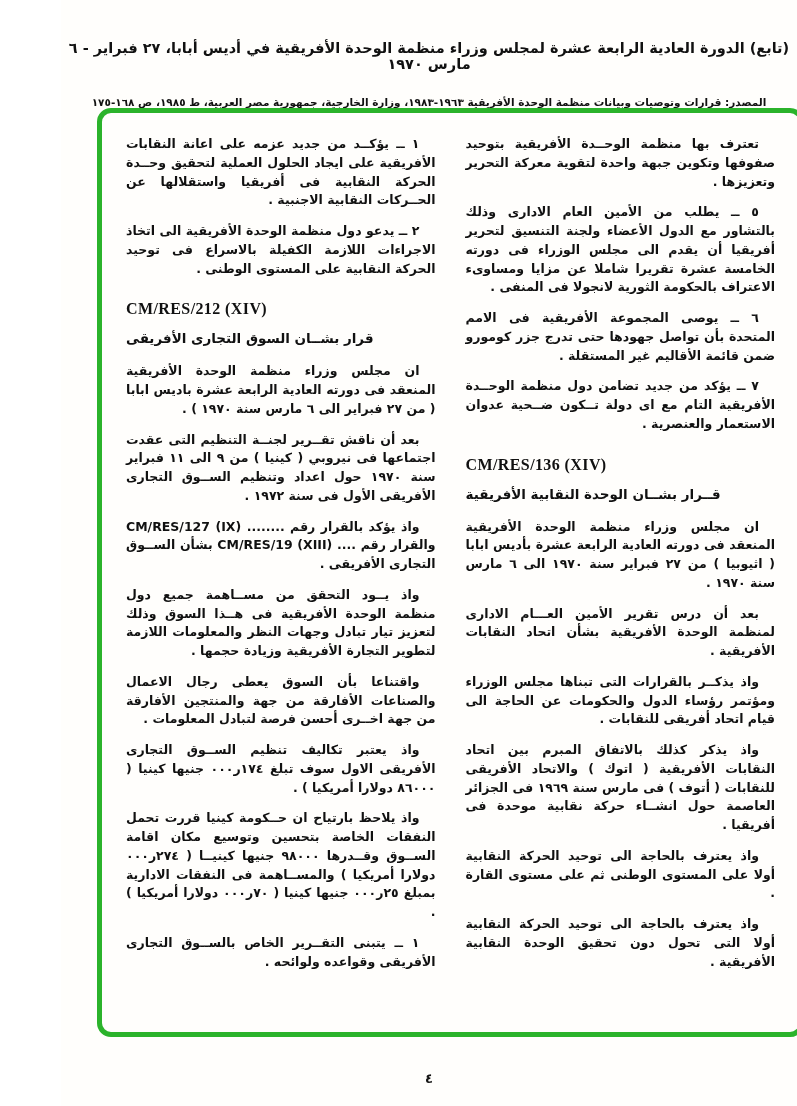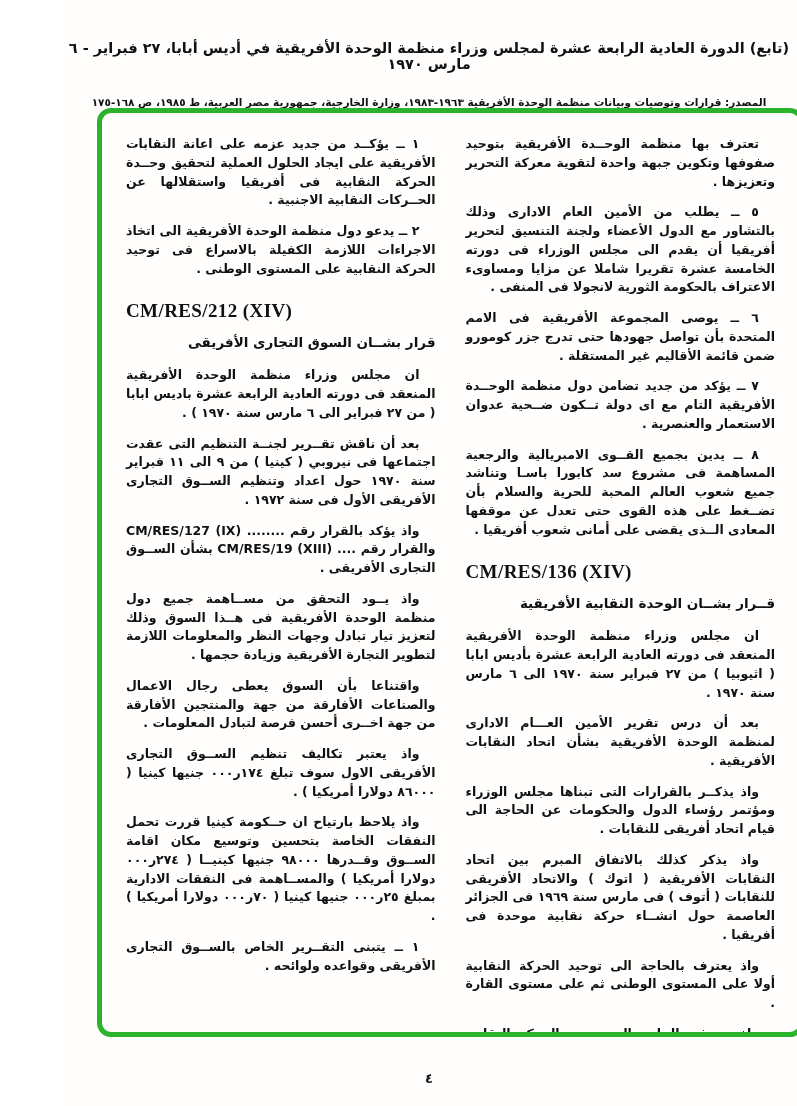--- a/index.html
+++ b/index.html
@@ -28,25 +28,25 @@
   .col { flex:1; min-width:0; }
 
   .block-body {
     font-size:12.5px; font-weight:bold; line-height:1.5;
     text-align:justify; text-indent:16px;
     margin:0 0 12px 0;
   }
   .block-label {
     direction:ltr; text-align:left;
     font-family:"Liberation Serif", serif;
-    font-size:19px; font-weight:bold; letter-spacing:0.4px;
+    font-size:16px; font-weight:bold; letter-spacing:0.4px;
     margin:22px 0 12px 0;
   }
   .block-heading {
-    text-align:right; text-indent:0;
+    text-align:left; text-indent:0;
     font-size:13.5px; font-weight:bold;
     margin:4px 0 16px 0;
   }
 
   .pagenum {
     position:absolute; bottom:20px; left:0; right:0;
     text-align:center; font-size:13px; font-weight:bold;
   }
 </style>
 </head>
@@ -59,21 +59,20 @@
     <div class="h-source">المصدر: قرارات وتوصيات وبيانات منظمة الوحدة الأفريقية ١٩٦٣-١٩٨٣، وزارة الخارجية، جمهورية مصر العربية، ط ١٩٨٥، ص ١٦٨-١٧٥</div>
   </div>
 
   <div class="green-box" style="border-color: rgb(43, 179, 43);">
     <div class="cols">
       <div class="col">
           <div class="block-body">تعترف بها منظمة الوحــدة الأفريقية بتوحيد صفوفها وتكوين جبهة واحدة لتقوية معركة التحرير وتعزيزها .</div>
           <div class="block-body">٥ ــ يطلب من الأمين العام الادارى وذلك بالتشاور مع الدول الأعضاء ولجنة التنسيق لتحرير أفريقيا أن يقدم الى مجلس الوزراء فى دورته الخامسة عشرة تقريرا شاملا عن مزايا ومساوىء الاعتراف بالحكومة الثورية لانجولا فى المنفى .</div>
           <div class="block-body">٦ ــ يوصى المجموعة الأفريقية فى الامم المتحدة بأن تواصل جهودها حتى تدرج جزر كومورو ضمن قائمة الأقاليم غير المستقلة .</div>
           <div class="block-body">٧ ــ يؤكد من جديد تضامن دول منظمة الوحــدة الأفريقية التام مع اى دولة تــكون ضــحية عدوان الاستعمار والعنصرية .</div>
-          <div class="block-body">٨ ــ يدين بجميع القــوى الامبريالية والرجعية المساهمة فى مشروع سد كابورا باسـا وتناشد جميع شعوب العالم المحبة للحرية والسلام بأن تضــغط على هذه القوى حتى تعدل عن موقفها المعادى الــذى يقضى على أمانى شعوب أفريقيا .</div>
           <div class="block-label">CM/RES/136 (XIV)</div>
           <div class="block-heading">قــرار بشــان الوحدة النقابية الأفريقية</div>
           <div class="block-body">ان مجلس وزراء منظمة الوحدة الأفريقية المنعقد فى دورته العادية الرابعة عشرة بأديس ابابا ( اثيوبيا ) من ٢٧ فبراير سنة ١٩٧٠ الى ٦ مارس سنة ١٩٧٠ .</div>
           <div class="block-body">بعد أن درس تقرير الأمين العـــام الادارى لمنظمة الوحدة الأفريقية بشأن اتحاد النقابات الأفريقية .</div>
           <div class="block-body">واذ يذكــر بالقرارات التى تبناها مجلس الوزراء ومؤتمر رؤساء الدول والحكومات عن الحاجة الى قيام اتحاد أفريقى للنقابات .</div>
           <div class="block-body">واذ يذكر كذلك بالاتفاق المبرم بين اتحاد النقابات الأفريقية ( اتوك ) والاتحاد الأفريقى للنقابات ( أتوف ) فى مارس سنة ١٩٦٩ فى الجزائر العاصمة حول انشــاء حركة نقابية موحدة فى أفريقيا .</div>
           <div class="block-body">واذ يعترف بالحاجة الى توحيد الحركة النقابية أولا على المستوى الوطنى ثم على مستوى القارة .</div>
           <div class="block-body">واذ يعترف بالحاجة الى توحيد الحركة النقابية أولا التى تحول دون تحقيق الوحدة النقابية الأفريقية .</div>
         </div>
       <div class="col">

